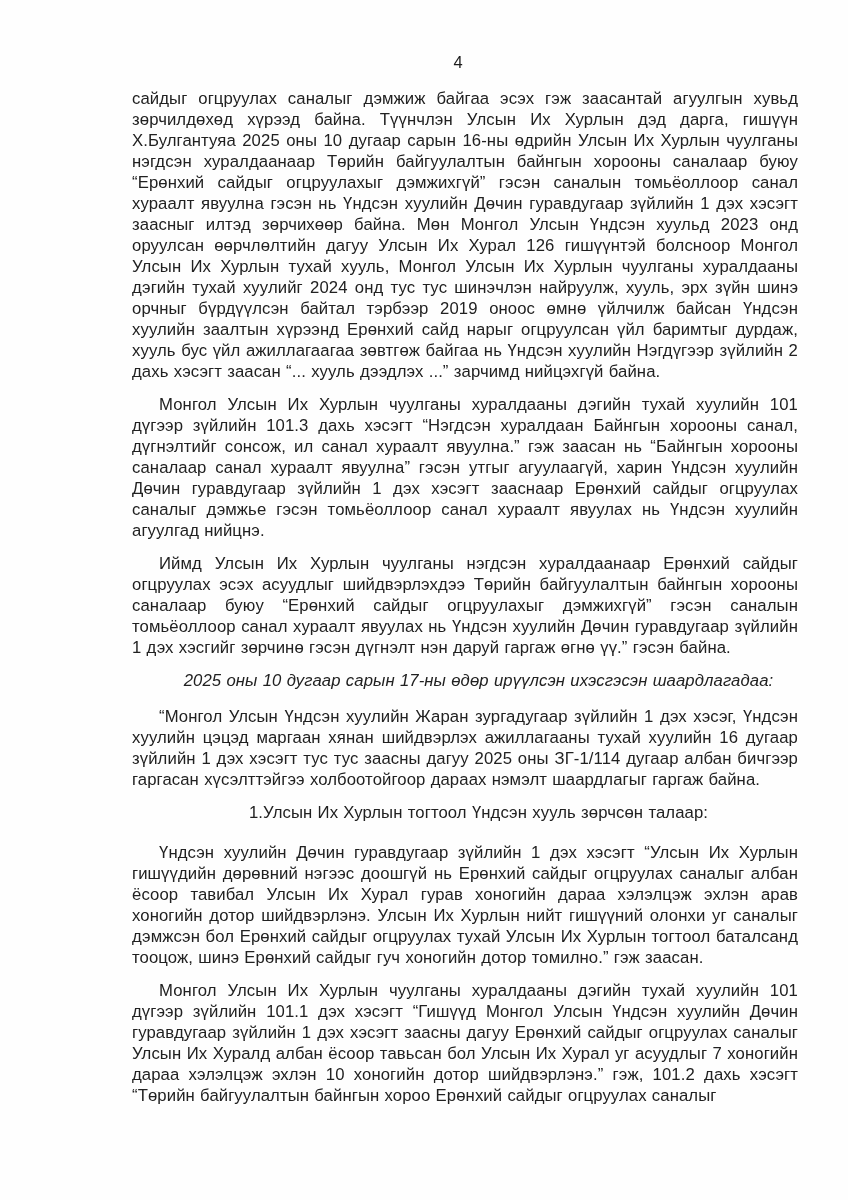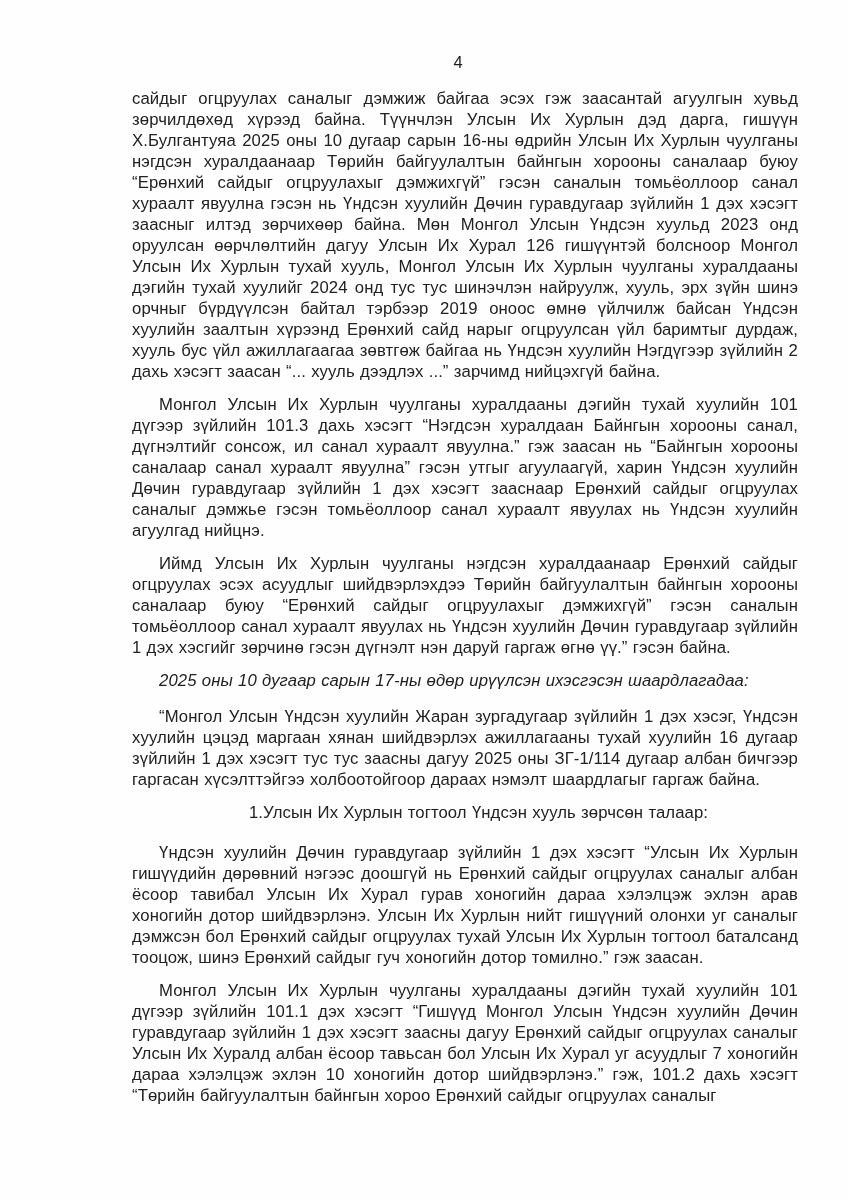--- a/index.html
+++ b/index.html
@@ -41,21 +41,21 @@
     letter-spacing: 0.1px;
     word-spacing: 0.5px;
     color: #212121;
     text-indent: 27px;
   }
   .content p.para-cont {
     text-indent: 0;
   }
   .content p.para-em {
     font-style: italic;
-    text-align: left;
+    text-align: center;
     margin-top: 2px;
     margin-bottom: 15px;
   }
   .content p.para-head {
     text-align: center;
     margin-bottom: 19px;
   }
 </style>
 </head>
 <body>

